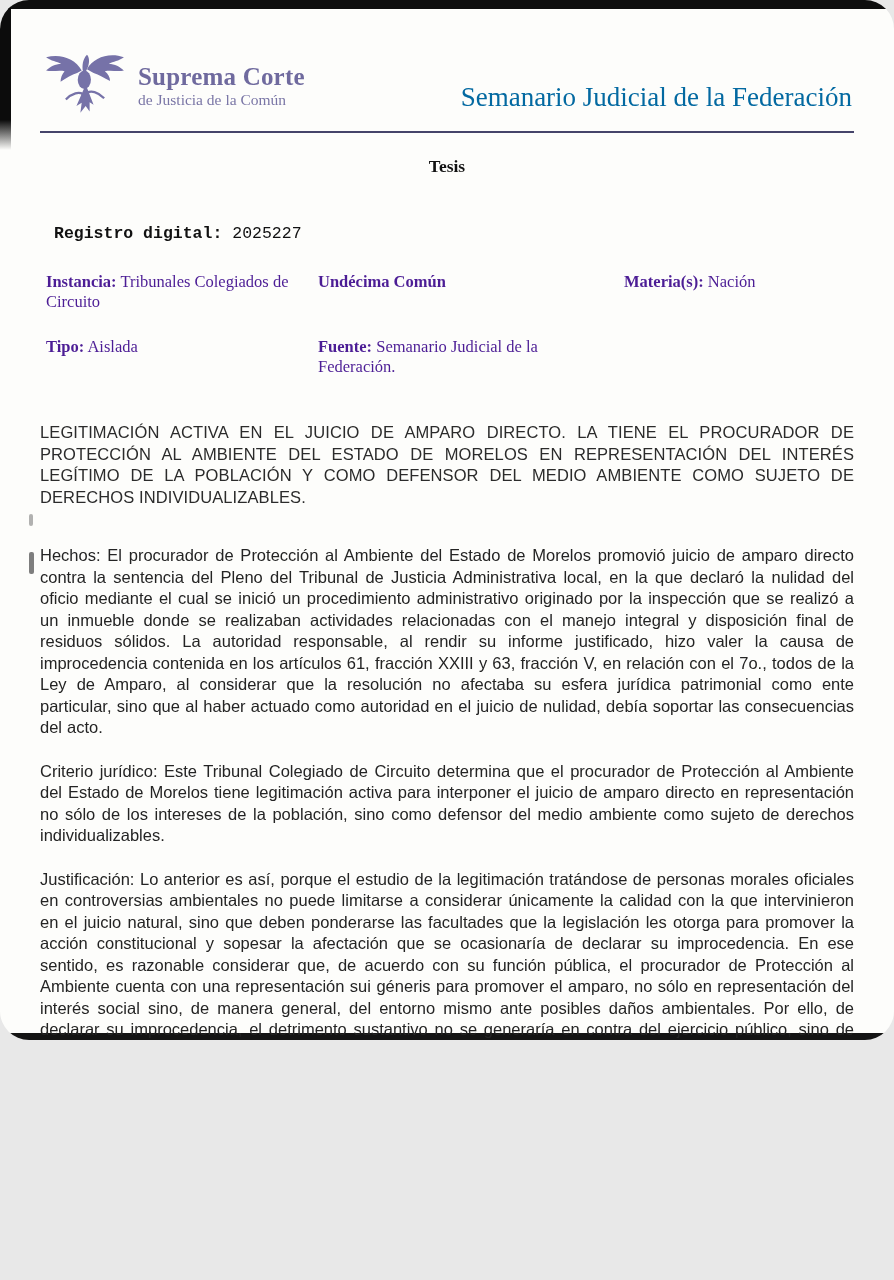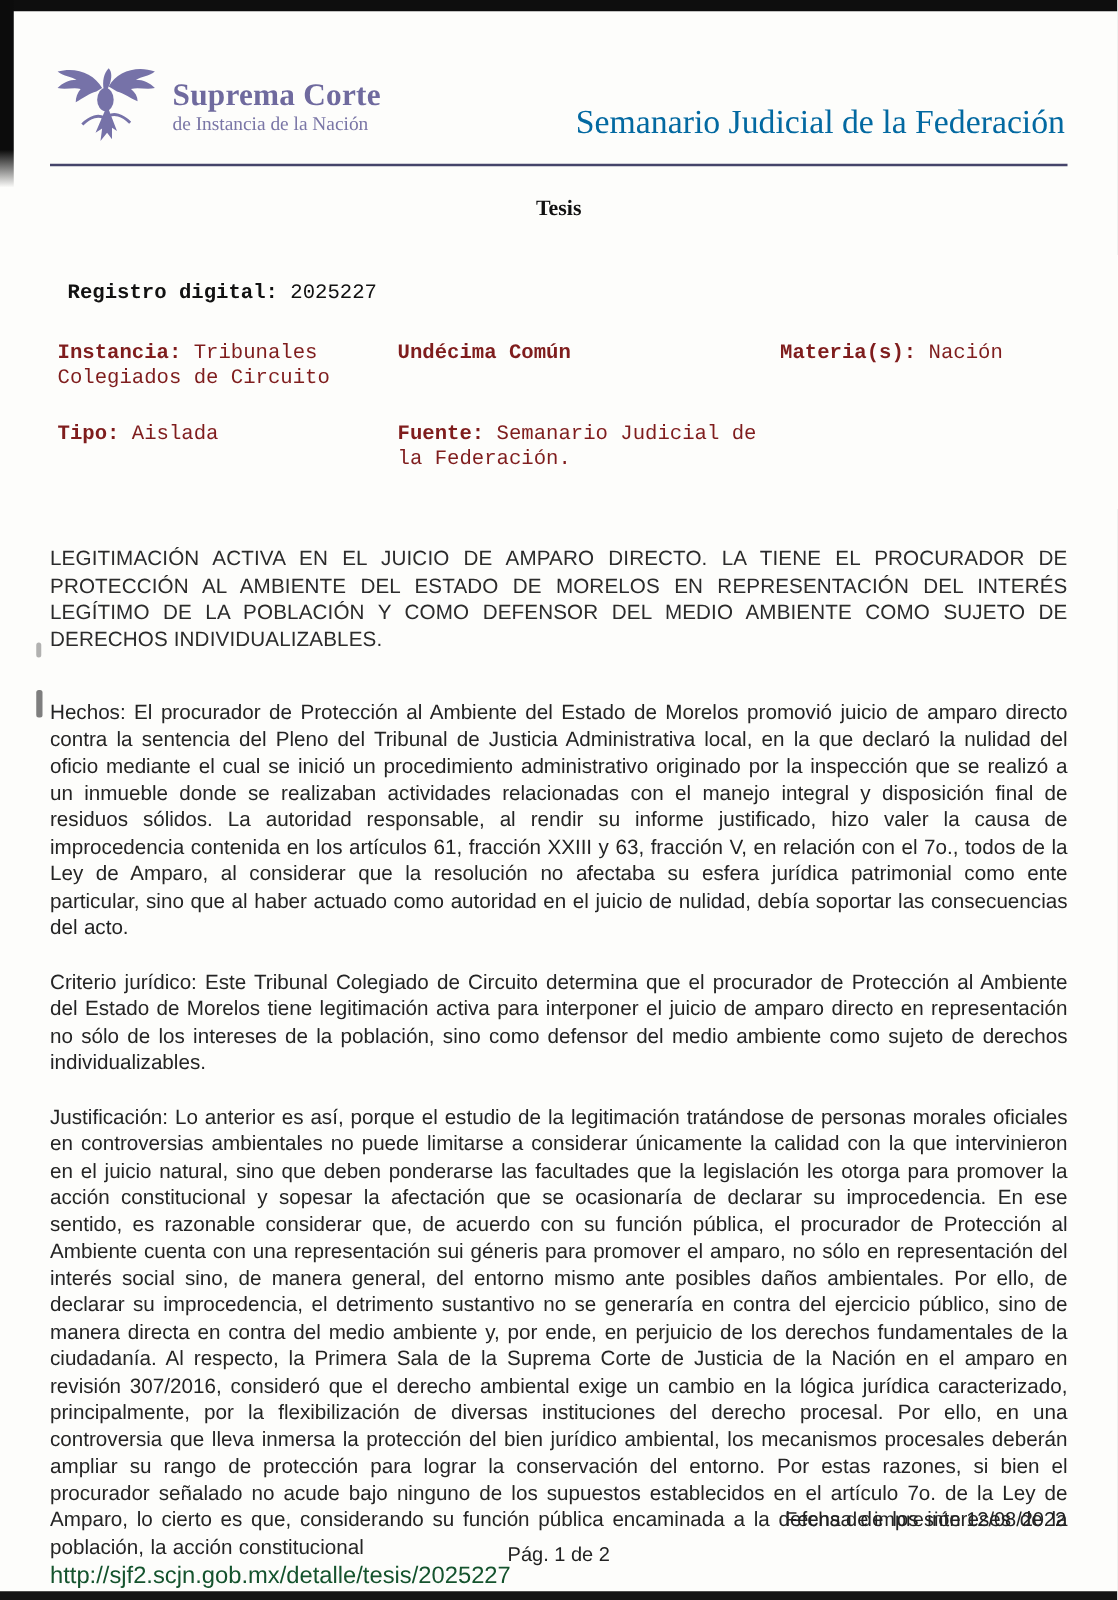--- a/index.html
+++ b/index.html
@@ -1,23 +1,24 @@
 <!DOCTYPE html>
 <html><head>
 <meta charset="utf-8">
 <style>
   html,body{margin:0;padding:0;background:#e8e8e8;}
   .page{
     position:relative;
-    width:894px;height:1280px;
+    width:894px;height:1040px;
     margin:0 auto;
     background:#fdfdfb;
     overflow:hidden;
     font-family:"Liberation Sans", sans-serif;
     color:#1f1f1f;
+    border-radius:29px;
   }
   
   .art-top{position:absolute;top:0;left:0;width:894px;height:9px;background:#0e0e0e;}
   .art-bottom{position:absolute;bottom:0;left:0;width:894px;height:7px;background:#141414;}
   .art-left{position:absolute;top:0;left:0;width:11px;height:150px;background:linear-gradient(#0c0c0c 80%,rgba(12,12,12,0));}
   .art-tick1{position:absolute;left:29px;top:514px;width:4px;height:12px;background:#555;opacity:.45;border-radius:2px;}
   .art-tick2{position:absolute;left:29px;top:552px;width:5px;height:22px;background:#3a3a3a;opacity:.65;border-radius:2px;}
 
   .content{position:absolute;top:0;left:0;right:0;bottom:0;padding:50px 40px 0 40px;box-sizing:border-box;}
 
@@ -28,26 +29,26 @@
   .logo-text{margin-top:14px;line-height:1.02;}
   .logo-title{font-family:"Liberation Serif", serif;font-weight:bold;font-size:25px;color:#6f6a9e;letter-spacing:.2px;}
   .logo-sub{font-family:"Liberation Serif", serif;font-size:15.5px;color:#7a76a6;margin-top:2px;}
   .pub-title{font-family:"Liberation Serif", serif;font-size:27px;color:#0369a1;margin-top:32px;padding-right:2px;}
   .header-rule{height:2px;background:#45446a;margin-top:13px;}
 
   
   .tesis-title{font-family:"Liberation Serif", serif;font-weight:bold;font-size:17.5px;text-align:center;margin-top:23px;color:#111;}
   .registro{font-family:Liberation Mono, monospace;font-size:16.5px;margin-top:47px;margin-left:14px;color:#111;}
   .meta{display:grid;grid-template-columns:266px 300px 1fr;row-gap:25px;column-gap:6px;
-        font-family:Liberation Mono, monospace;font-size:16.5px;line-height:20px;color:#7f1d1d;
+        font-family:Liberation Serif, serif;font-size:16.5px;line-height:20px;color:#4c1d95;
         margin-top:29px;margin-left:6px;}
   b{font-weight:bold;}
 
   
-  .rubro{font-size:16.5px;line-height:21.5px;text-align:justify;margin-top:60px;color:#2b2b2b;letter-spacing:.1px;}
+  .rubro{font-size:16.5px;line-height:21.5px;text-align:justify;margin-top:45px;color:#2b2b2b;letter-spacing:.1px;}
   .para{font-size:16.5px;line-height:21.5px;text-align:justify;color:#242424;margin-top:22px;word-spacing:.5px;}
   .para.first{margin-top:37px;}
 
   
   .footer-row{position:absolute;left:40px;right:40px;top:1208px;height:22px;font-size:16px;color:#222;}
   .pag{position:absolute;left:50%;transform:translateX(-50%);white-space:nowrap;margin-top:28px;}
   .fecha{position:absolute;right:1px;white-space:nowrap;}
   .url{position:absolute;left:40px;top:1250px;font-size:19px;color:#14532d;white-space:nowrap;}
 </style>
 </head>
@@ -71,21 +72,21 @@
             <path d="M60 28 C50 10 28 2 6 8 C14 14 22 14 29 18 C20 18 12 22 6 28 C16 30 26 27 34 29 C30 34 28 39 28 45 C37 40 45 34 53 32 Z"></path>
             <path d="M62 30 C60 20 62 10 68 4 C72 8 72 16 69 24 C67 28 66 30 66 34 Z"></path>
             <ellipse cx="64" cy="42" rx="10" ry="14"></ellipse>
             <path d="M64 54 L52 82 L60 77 L58 92 L66 82 L72 90 L72 76 L78 80 L68 54 Z"></path>
             <path d="M36 72 C46 62 56 60 62 64" stroke="#7672a8" stroke-width="3.5" fill="none"></path>
             <path d="M94 70 C84 60 74 58 68 62" stroke="#7672a8" stroke-width="3.5" fill="none"></path>
           </svg>
         </span>
         <div class="logo-text">
           <div class="logo-title">Suprema Corte</div>
-          <div class="logo-sub">de Instancia de la Nación</div>
+          <div class="logo-sub">de Justicia de la Común</div>
         </div>
       </div>
       <div class="pub-title">Semanario Judicial de la Federación</div>
     </div>
     <div class="header-rule"></div>
 
     <div class="tesis-title">Tesis</div>
 
     <div class="registro">
       <b>Registro digital:</b>

